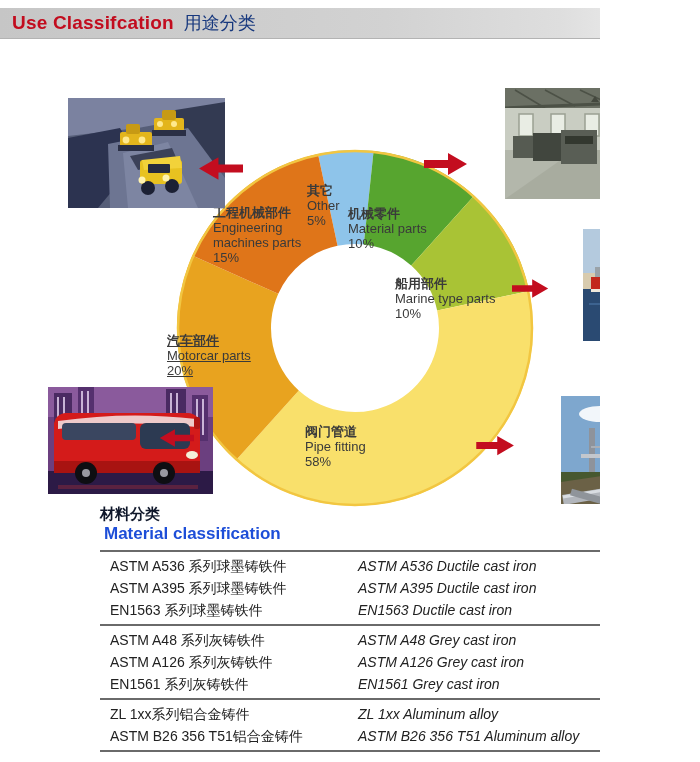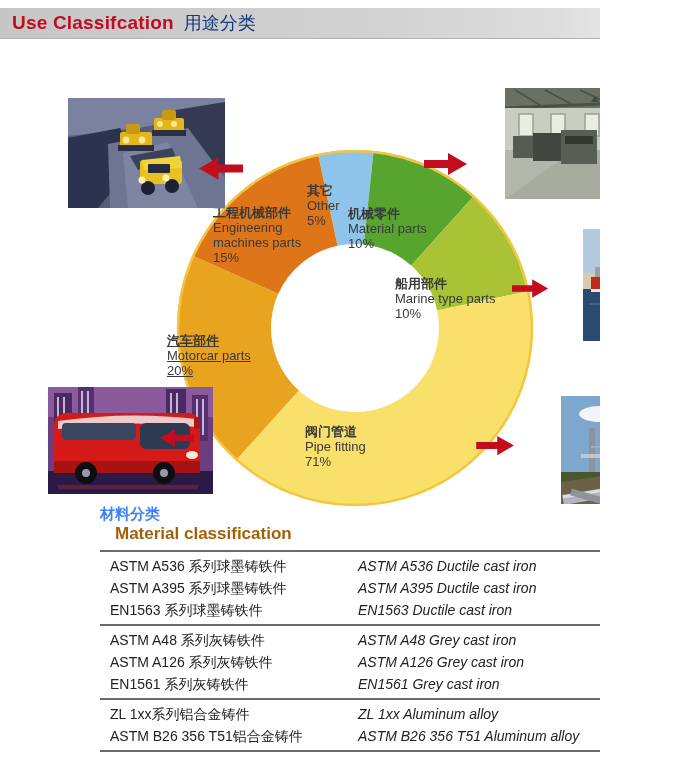--- a/index.html
+++ b/index.html
@@ -33,22 +33,22 @@
   .arrow{position:absolute;}
   .arrow svg{display:block;width:100%;height:100%;}
   .arrow.left svg{transform:scaleX(-1);}
   .ar-construction{left:198px;top:156px;width:45px;height:25px;}
   .ar-factory{left:424px;top:152px;width:44px;height:24px;}
   .ar-ship{left:512px;top:277px;width:37px;height:23px;}
   .ar-refinery{left:475px;top:435px;width:41px;height:21px;}
   .ar-bus{left:159px;top:428px;width:35px;height:20px;}
   
   .materials{position:absolute;left:100px;top:505px;width:512px;}
-  .m-zh{color:#3b82f6;font-size:15px;font-weight:bold;line-height:18px;}
-  .m-en{color:#a16207;font-size:17px;font-weight:bold;line-height:20px;margin:1px 0 6px 15px;}
+  .m-zh{color:#0f172a;font-size:15px;font-weight:bold;line-height:18px;}
+  .m-en{color:#1d4ed8;font-size:17px;font-weight:bold;line-height:20px;margin:1px 0 6px 4px;}
   .m-table{border-bottom:2px solid #6a6a6a;}
   .m-group{border-top:2px solid #6a6a6a;padding:3px 0 3px 10px;}
   .m-row{display:flex;font-size:14px;color:#222;line-height:22px;}
   .m-cell-zh{width:248px;}
   .m-cell-en{flex:1;font-style:italic;}
 </style>
 </head>
 <body>
 
 <div class="page">
@@ -79,21 +79,21 @@
     <div class="pct">10%</div>
   </div>
   <div class="slice-label lbl-marine">
     <div class="zh">船用部件</div>
     <div class="en">Marine type parts</div>
     <div class="pct">10%</div>
   </div>
   <div class="slice-label lbl-pipe">
     <div class="zh">阀门管道</div>
     <div class="en">Pipe fitting</div>
-    <div class="pct">71%</div>
+    <div class="pct">58%</div>
   </div>
   <div class="slice-label lbl-motorcar">
     <div class="zh">汽车部件</div>
     <div class="en">Motorcar parts</div>
     <div class="pct">20%</div>
   </div>
   <div class="slice-label lbl-engineering">
     <div class="zh">工程机械部件</div>
     <div class="en">Engineering machines parts</div>
     <div class="pct">15%</div>

